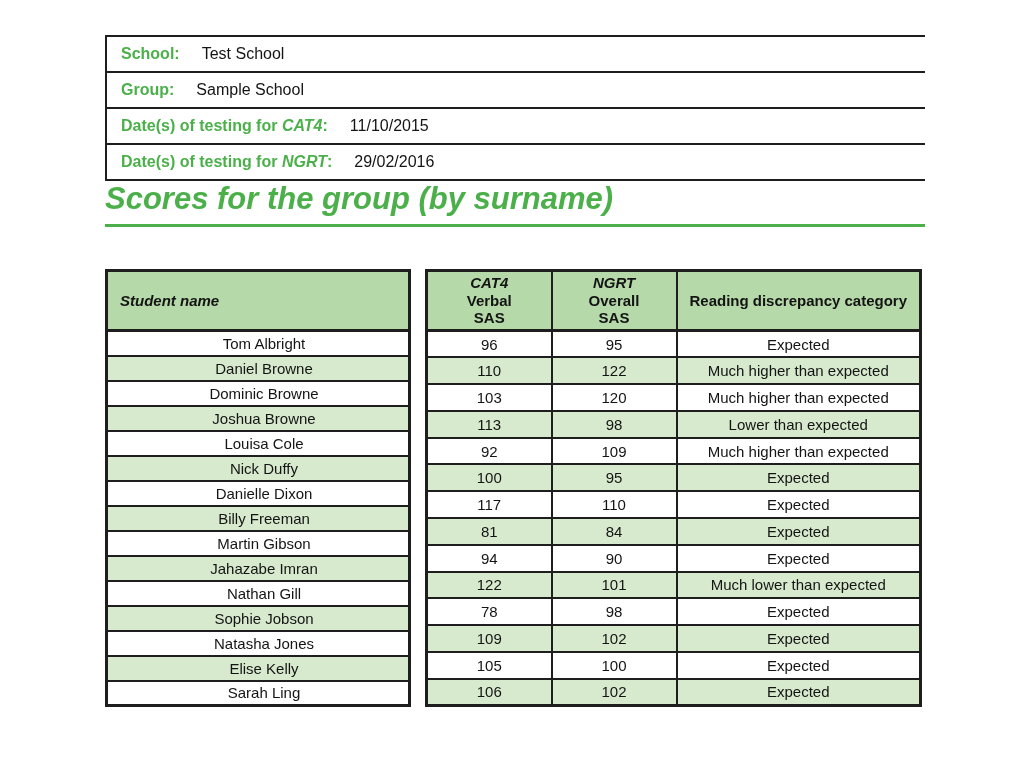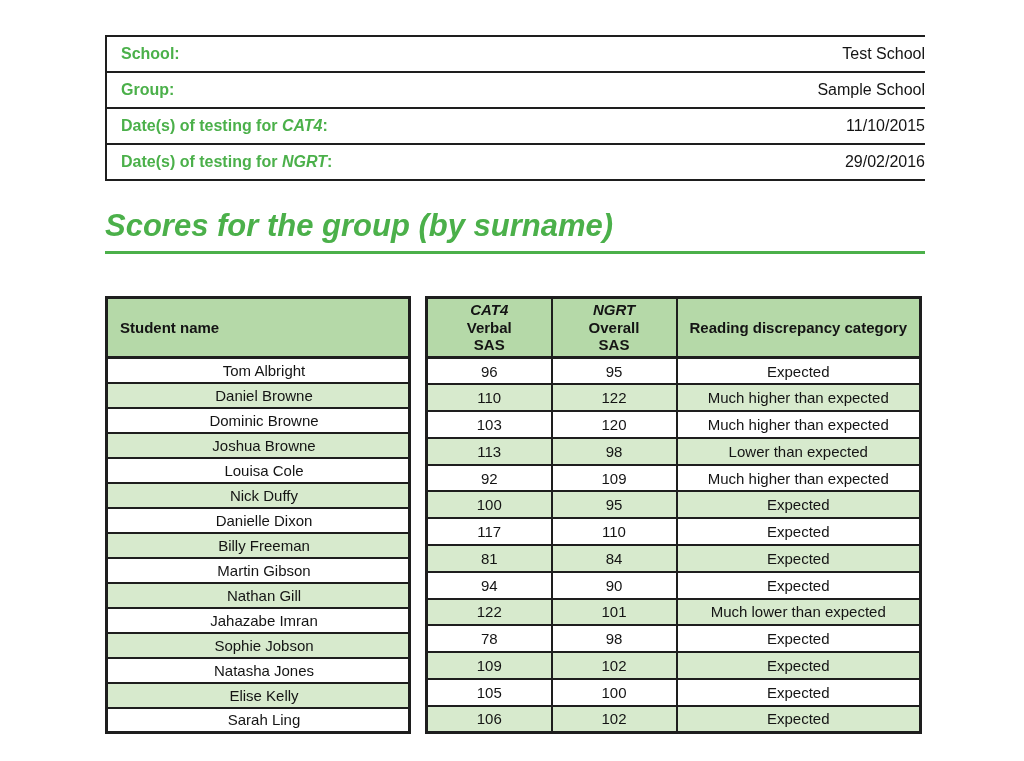--- a/index.html
+++ b/index.html
@@ -23,29 +23,27 @@
     border-top: 2px solid var(--border-dark);
     border-left: 2px solid var(--border-dark);
   }
   .info-row {
     height: 36px;
     border-bottom: 2px solid var(--border-dark);
     display: flex;
     align-items: center;
     padding-left: 14px;
     font-size: 16px;
-    justify-content: space-between;
   }
   .info-label { font-weight: bold; color: var(--green-text); white-space: pre; }
   .info-label .test-name { font-style: italic; white-space: pre; }
   .info-value { color: var(--text-dark); margin-left: 22px; font-weight: 400; }
 
   
   .title {
-    margin-top: 27px;
     font-size: 31px;
     font-weight: bold;
     font-style: italic;
     color: var(--green-text);
     letter-spacing: 0px;
   }
   .title-underline {
     margin-top: 7px;
     width: 820px;
     height: 3px;
@@ -72,21 +70,21 @@
   }
   table.tbl tbody td {
     height: 25px;
     padding: 0;
     vertical-align: middle;
     background: #ffffff;
   }
   table.tbl tbody tr:nth-child(even) td { background: var(--stripe-row-bg); }
 
   table.left-tbl { width: 306px; }
-  table.left-tbl thead th { text-align: left; padding-left: 12px; }
+  table.left-tbl thead th { text-align: left; padding-left: 12px; font-style: italic; }
   table.left-tbl tbody td { text-align: center; padding-left: 12px; }
 
   table.right-tbl { width: 494px; }
   table.right-tbl col.c-cat4 { width: 125px; }
   table.right-tbl col.c-ngrt { width: 125px; }
   table.right-tbl col.c-cat  { width: 244px; }
   table.right-tbl thead th { text-align: center; line-height: 1.18; }
   table.right-tbl tbody td { text-align: center; }
   .h-test { font-style: italic; }
 </style>
@@ -147,24 +145,24 @@
         <tr>
             <td>Danielle Dixon</td>
           </tr>
         <tr>
             <td>Billy Freeman</td>
           </tr>
         <tr>
             <td>Martin Gibson</td>
           </tr>
         <tr>
+            <td>Jahazabe Imran</td>
+          </tr>
+        <tr>
             <td>Nathan Gill</td>
-          </tr>
-        <tr>
-            <td>Jahazabe Imran</td>
           </tr>
         <tr>
             <td>Sophie Jobson</td>
           </tr>
         <tr>
             <td>Natasha Jones</td>
           </tr>
         <tr>
             <td>Elise Kelly</td>
           </tr>

